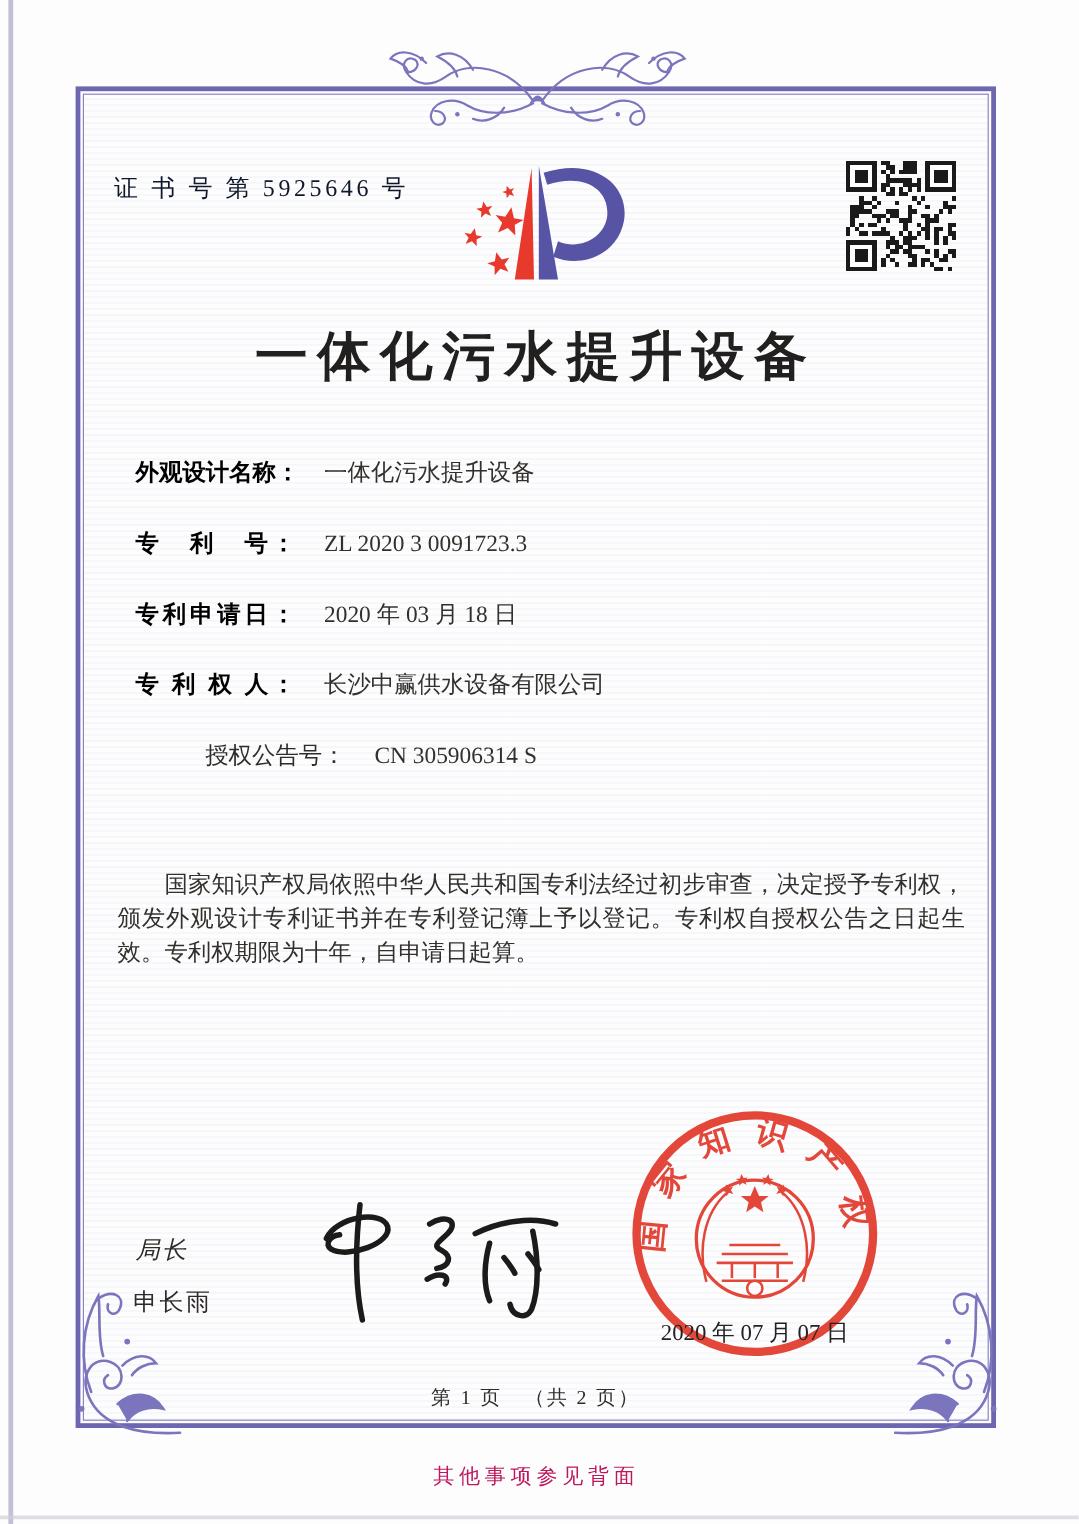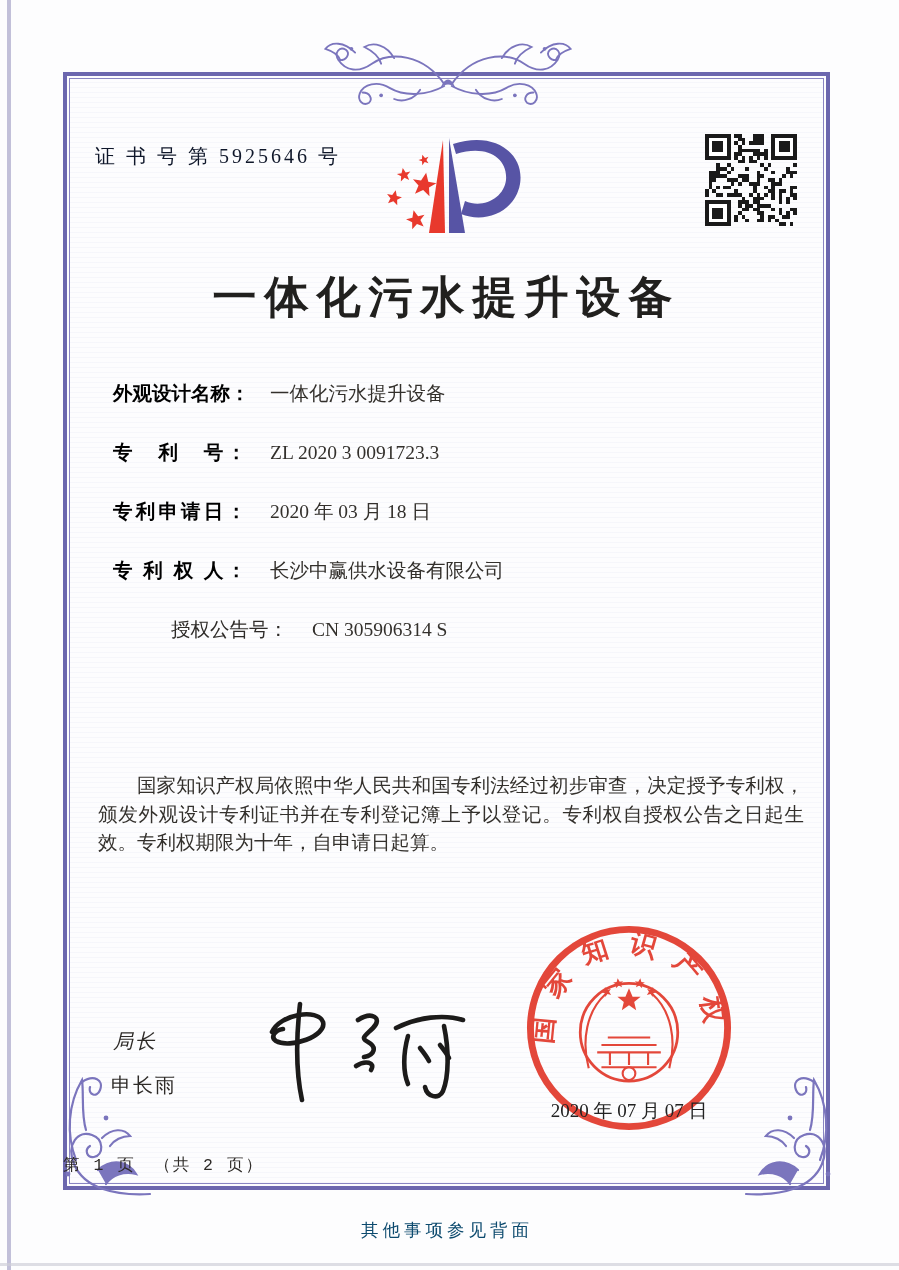--- a/index.html
+++ b/index.html
@@ -31,33 +31,33 @@
   .title{position:absolute;left:63px;top:268px;width:767px;text-align:center;
     font-size:44px;font-weight:bold;letter-spacing:8px;color:#21201e;}
 
   .fields{position:absolute;left:113px;top:380px;width:700px;font-size:19.5px;}
   .frow{margin-bottom:32px;white-space:nowrap;}
   .flabel{display:inline-block;width:133px;text-align:justify;text-align-last:justify;color:#000000;font-weight:bold;}
   .fvalue{margin-left:24px;color:#33302c;}
   .grant-row{display:flex;}
   .grant-no{margin-left:58px;}
 
-  .paras{position:absolute;left:98px;top:772px;width:706px;font-size:19.5px;line-height:28.5px;
+  .paras{position:absolute;left:98px;top:724px;width:706px;font-size:19.5px;line-height:28.5px;
     text-align:justify;color:#33302c;}
   .paras p{margin:0;text-indent:2em;}
 
   .director-title{position:absolute;left:113px;top:1028px;font-size:20px;letter-spacing:2px;font-style:italic;}
   .director-name{position:absolute;left:111px;top:1072px;font-size:20px;letter-spacing:2px;}
   .signature{position:absolute;left:238px;top:992px;width:232px;height:118px;}
 
   .seal{position:absolute;left:523px;top:922px;width:212px;height:212px;opacity:.93;}
   .seal-date{position:absolute;left:523px;top:1098px;width:212px;text-align:center;font-size:19px;color:#222;}
 
-  .page-no{position:absolute;left:63px;top:1154px;width:767px;font-size:16.5px;letter-spacing:2px;font-family:Liberation Mono, monospace;}
-  .back-note{position:absolute;left:0;top:1218px;width:894px;text-align:center;font-size:17.5px;letter-spacing:4px;color:#0c4a6e;}
+  .page-no{position:absolute;left:63px;top:1154px;width:767px;text-align:center;font-size:16.5px;letter-spacing:2px;}
+  .back-note{position:absolute;left:0;top:1218px;width:894px;text-align:center;font-size:17.5px;letter-spacing:4px;color:#be185d;}
 </style>
 </head>
 <body>
 
 <div class="scan-edge-left"></div>
 <div class="scan-edge-bottom"></div>
 
 <div class="frame"></div>
 <div class="frame-texture"></div>
 

